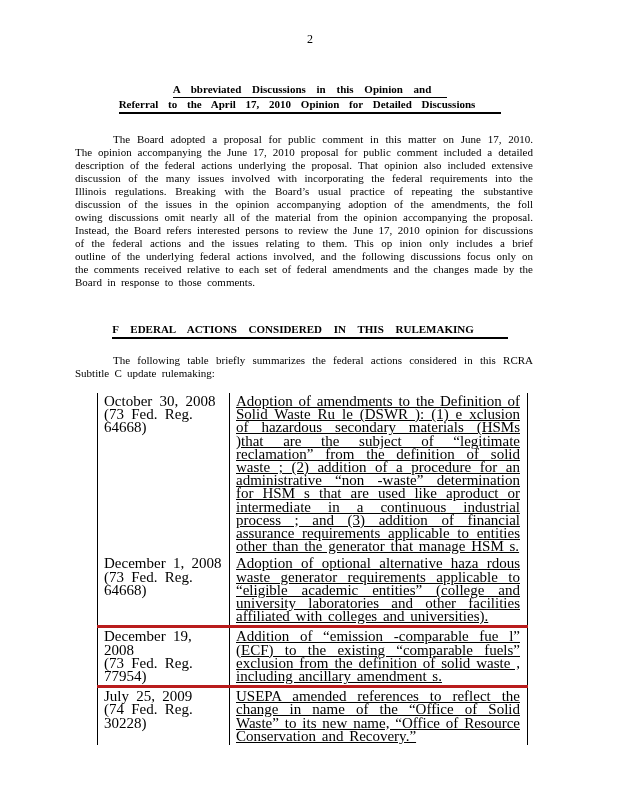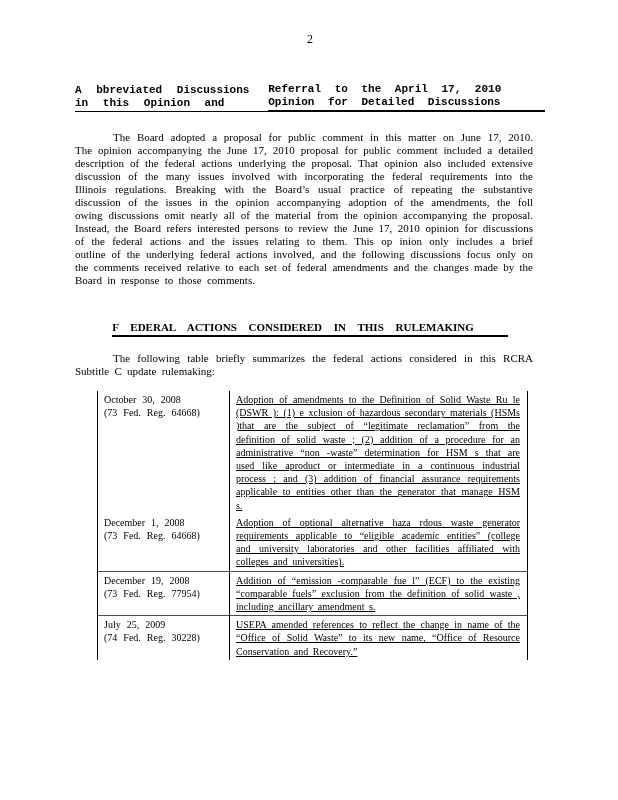--- a/index.html
+++ b/index.html
@@ -16,23 +16,23 @@
     color: #000000;
     overflow: hidden;
   }
   .page-number {
     text-align: center;
     font-size: 12px;
   }
   .doc-heading {
     margin-top: 37px;
     display: flex;
+    flex-direction: column;
     align-items: center;
     font-weight: bold;
-    font-family: Liberation Mono, monospace;
   }
   .h-line1 {
     display: inline-block;
     border-bottom: 1px solid #000;
     padding: 0 16px 1px 0;
     word-spacing: 8px;
   }
   .h-line2 {
     display: inline-block;
     border-bottom: 2px solid #000;
@@ -57,41 +57,41 @@
     word-spacing: 9px;
   }
   .table-intro {
     margin-top: 15px;
   }
   .fed-table {
     margin: 13px 0 0 22px;
     width: 431px;
     border-collapse: collapse;
     table-layout: fixed;
-    font-size: 10px;
+    font-size: 15px;
     line-height: 13.2px;
   }
   .fed-table td {
     vertical-align: top;
     padding: 2px 7px 2px 6px;
   }
   .fed-table .date-cell {
     width: 118px;
     border-left: 1px solid #000;
     border-right: 1px solid #000;
     word-spacing: 3.5px;
   }
   .fed-table .desc-cell {
     border-right: 1px solid #000;
     text-align: justify;
     word-spacing: 2px;
     text-decoration: underline;
   }
   .fed-table tr.group-start td {
-    border-top: 1px solid #b91c1c;
+    border-top: 3px solid #b91c1c;
   }
 </style>
 </head>
 <body>
 
 <div class="page">
 
   <div class="page-number">2</div>
 
   <div class="doc-heading">

